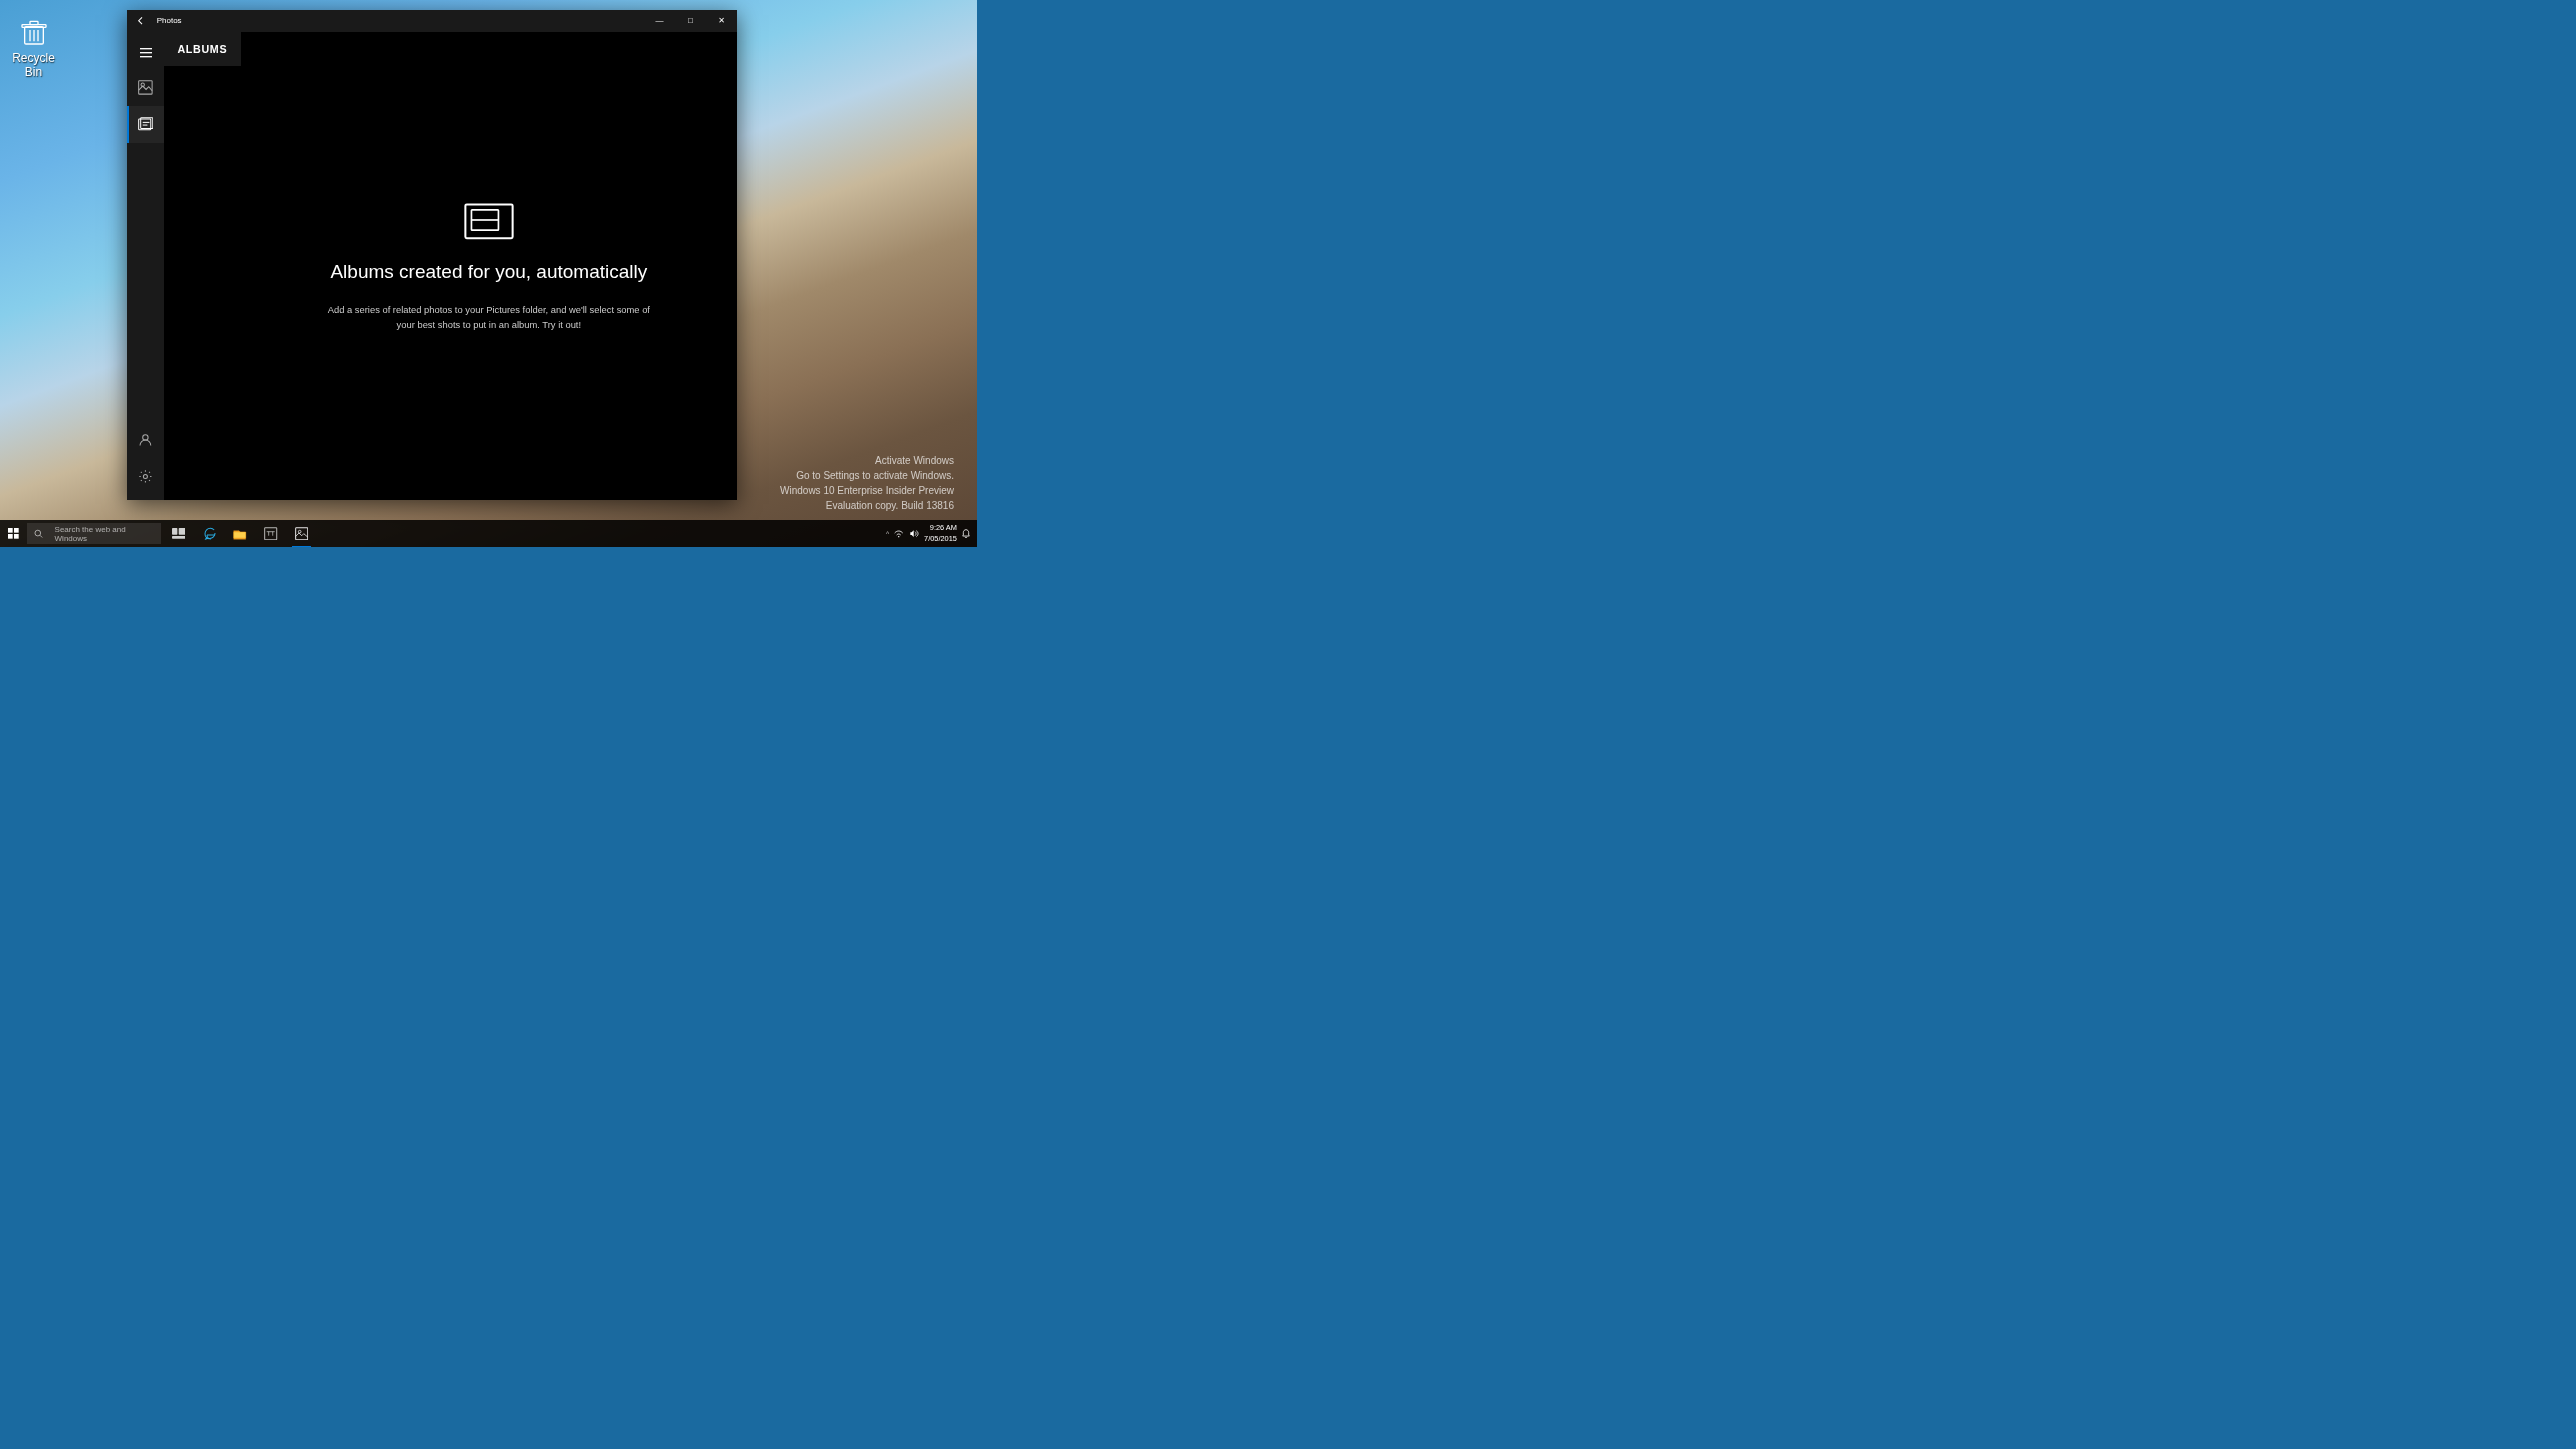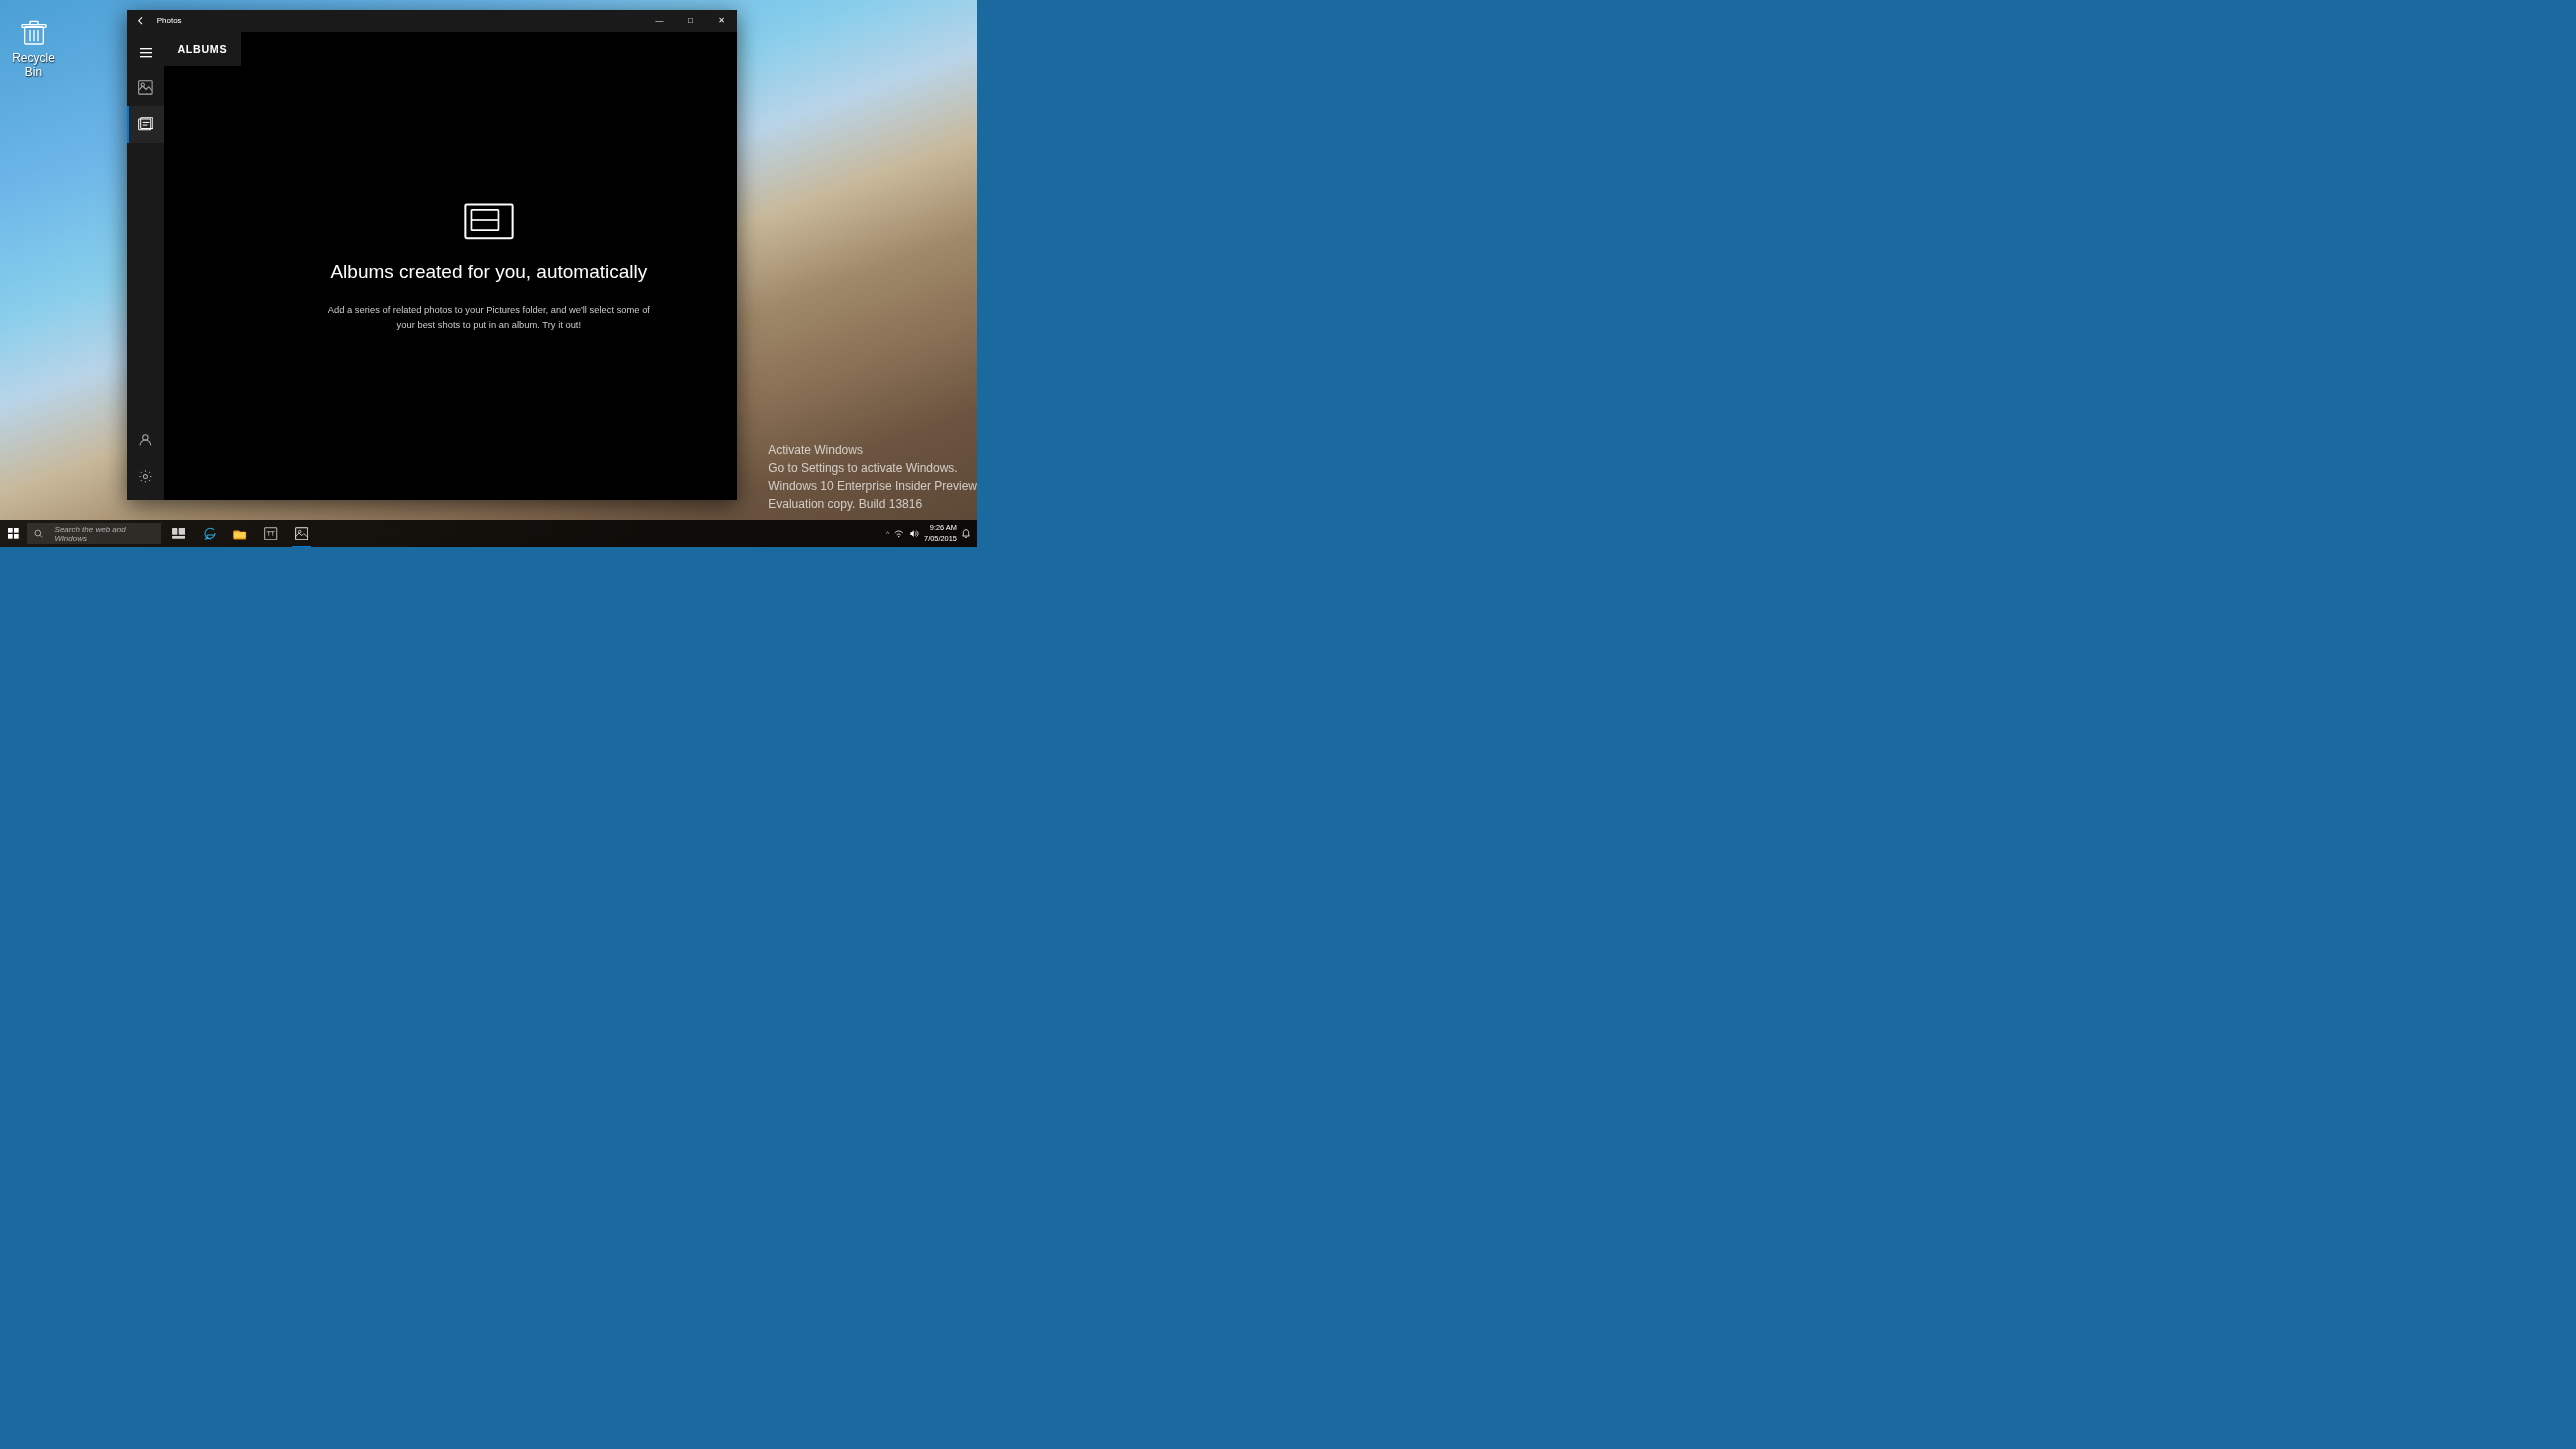--- a/index.html
+++ b/index.html
@@ -75,21 +75,20 @@
       height: 21.5px;
       background: rgba(255,255,255,0.1);
       border: none;
       color: rgba(255,255,255,0.7);
       padding: 0 6.7px;
       font-size: 8px;
       display: flex;
       align-items: center;
       gap: 12px;
       cursor: text;
-      font-style: italic;
     }
     .taskbar-items {
       display: flex;
       align-items: center;
       height: 27px;
       margin-left: 2.7px;
       gap: 1.3px;
     }
     .taskbar-item {
       width: 29.5px;
@@ -273,23 +272,24 @@
       color: #ccc;
       font-size: 9.4px;
       line-height: 1.6;
       max-width: 335px;
     }
 
     
     .activate-windows {
       position: absolute;
       bottom: 34px;
-      right: 0;
+      right: 23px;
       color: rgba(255,255,255,0.7);
-      font-size: 12px;
+      font-size: 10px;
+      text-align: right;
       z-index: 1;
       line-height: 1.5;
     }
   </style>
 </head>
 <body>
 
 <div class="desktop"></div>
 
 <div class="recycle-bin">

